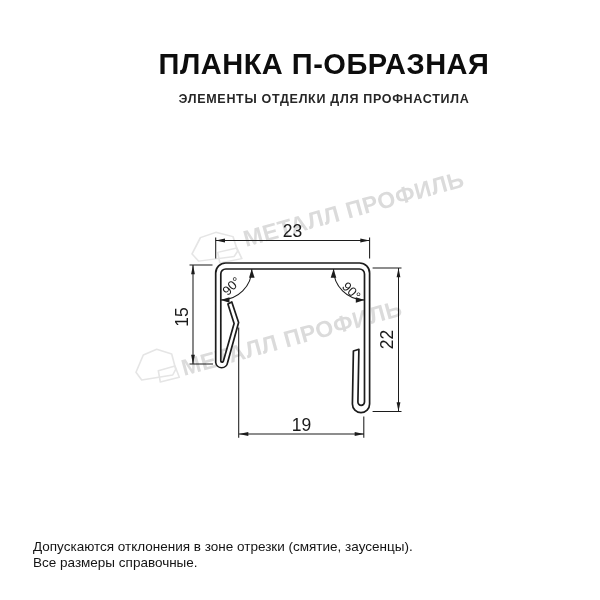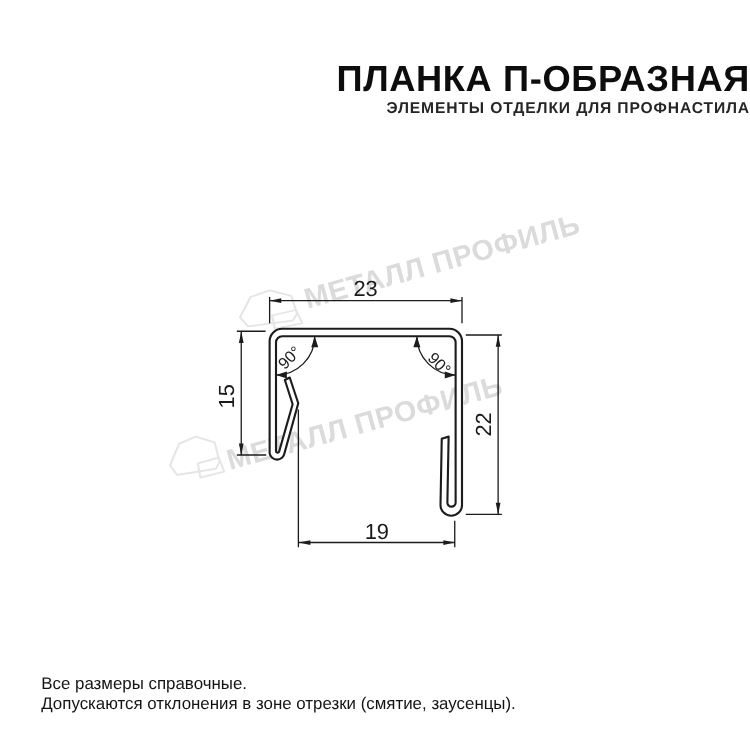--- a/index.html
+++ b/index.html
@@ -1,26 +1,26 @@
 <!DOCTYPE html>
 <html><head>
 <meta charset="utf-8">
 <style>
   html,body{margin:0;padding:0;background:#fff;}
   .page{
     position:relative;width:600px;height:600px;background:#fff;overflow:hidden;
     font-family:"Liberation Sans","DejaVu Sans",sans-serif;
   }
-  .header{position:absolute;top:50px;left:0;right:0;text-align:right;padding-left:48px;}
+  .header{position:absolute;top:50px;left:0;right:0;text-align:center;padding-left:48px;}
   .title{
     font-size:29px;font-weight:800;line-height:29px;letter-spacing:.5px;
     color:#0d0d0d;
   }
   .subtitle{
-    margin-top:0;font-size:12.5px;font-weight:700;letter-spacing:.7px;
+    margin-top:13px;font-size:12.5px;font-weight:700;letter-spacing:.7px;
     color:#262626;
   }
   .drawing-svg{position:absolute;left:0;top:0;}
   .footer{
     position:absolute;left:33px;top:539px;
     font-size:13.5px;line-height:15.5px;color:#141414;
   }
   
   .profile{fill:#ffffff;stroke:#1c1c1c;stroke-width:1.7;stroke-linejoin:round;}
   .dimline{stroke:#1c1c1c;stroke-width:1.05;fill:none;}
@@ -126,17 +126,17 @@
 
     <g>
       <path class="arcline" d="M333.5,269 A31,31 0 0 0 364.5,300"></path>
       <polygon class="arrow" points="333.5,269 330.7,277.7 336.3,277.7"></polygon>
       <polygon class="arrow" points="364.5,300 355.8,297.2 355.8,302.8"></polygon>
       <text class="angletext" transform="translate(351.5,291) rotate(45)" x="0" y="4.5" text-anchor="middle">90°</text>
     </g>
   </svg>
 
   <div class="footer">
+    <div>Допускаются отклонения в зоне отрезки (смятие, заусенцы).</div>
     <div>Все размеры справочные.</div>
-    <div>Допускаются отклонения в зоне отрезки (смятие, заусенцы).</div>
   </div>
 
 </div>
 
 </body></html>

